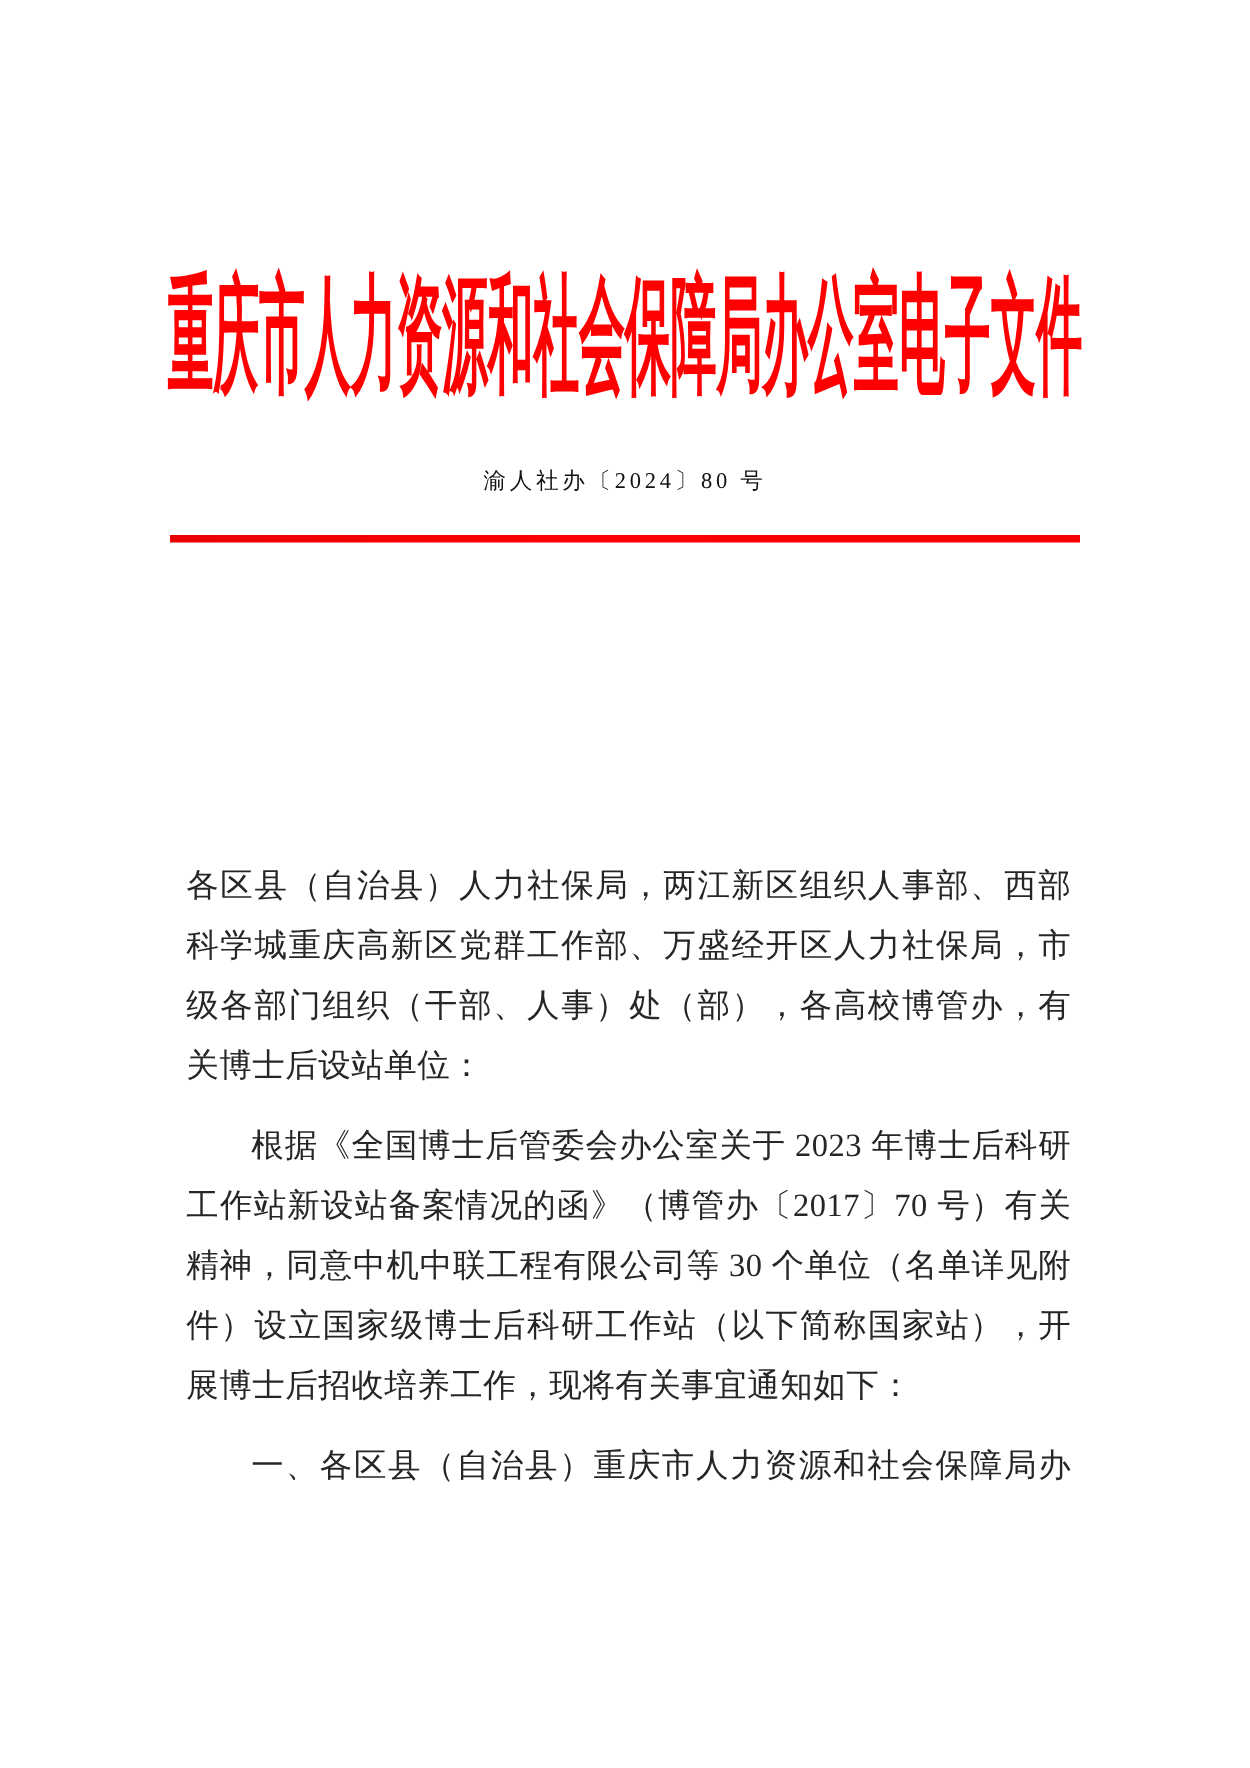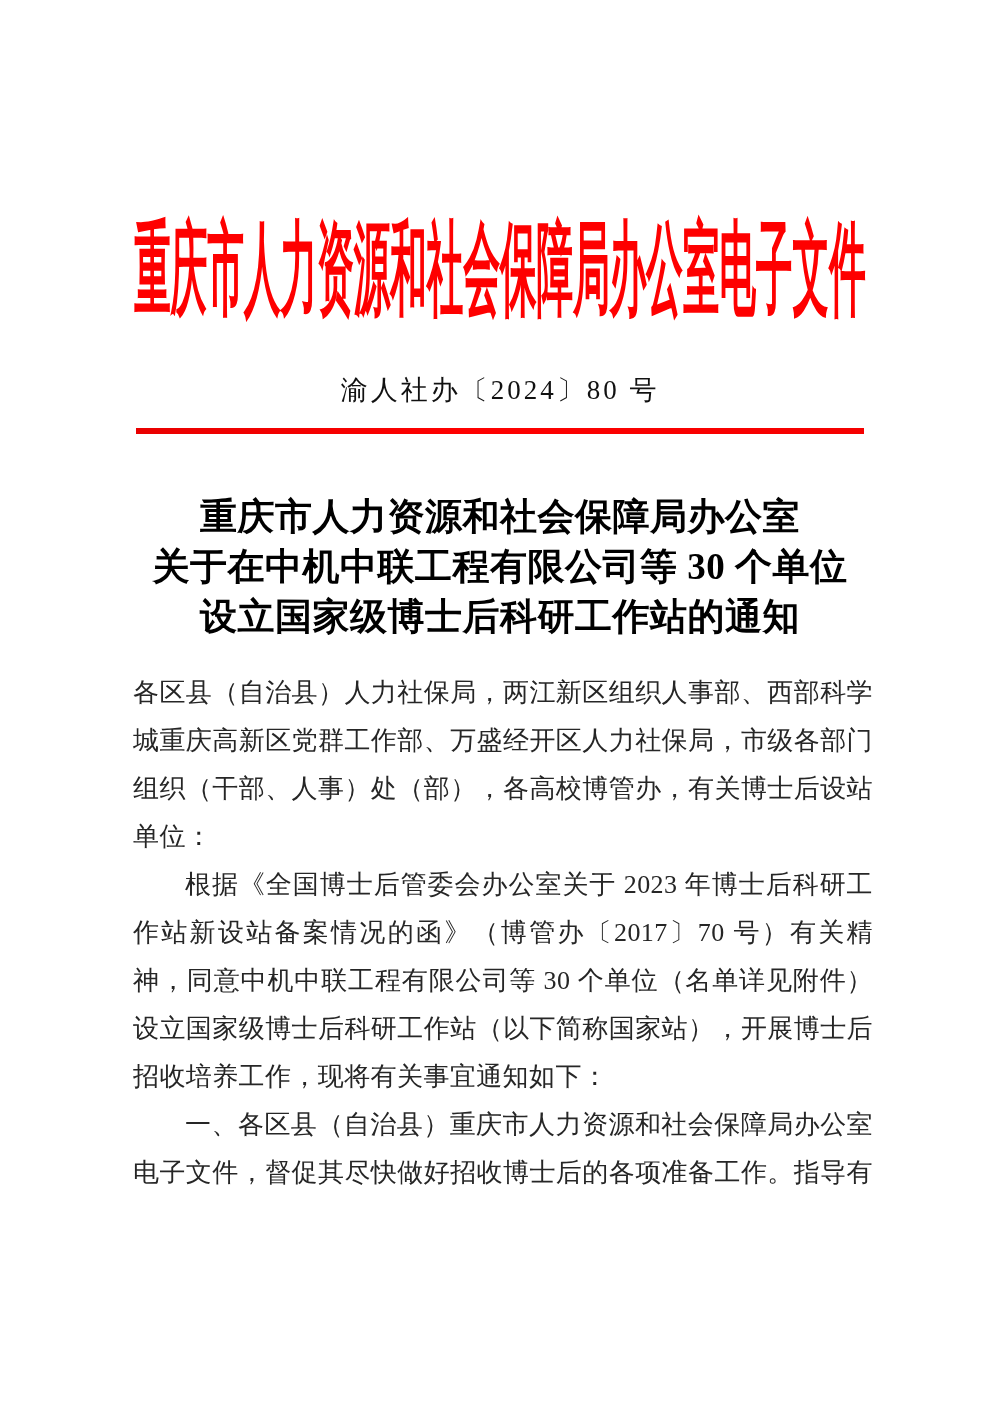--- a/index.html
+++ b/index.html
@@ -36,21 +36,21 @@
     transform-origin: center center;
     letter-spacing: 0;
   }
   
   .doc-number {
     position: absolute;
     top: 372px;
     left: 0;
     width: 100%;
     text-align: center;
-    font-size: 27px;
+    font-size: 18px;
     letter-spacing: 3px;
     color: #111111;
   }
   
   .red-line {
     position: absolute;
     top: 428px;
     left: 136px;
     width: 728px;
     height: 6px;
@@ -76,21 +76,21 @@
     left: 133px;
     width: 740px;
     font-size: 26px;
     line-height: 48px;
     letter-spacing: 0.4px;
     text-align: justify;
     text-justify: inter-ideograph;
     color: #262626;
   }
   .body-text p {
-    margin: 0;
+    margin: 16px;
     padding: 0;
   }
   .body-text p.indent {
     text-indent: 2em;
   }
   
   .page-number {
     position: absolute;
     top: 1300px;
     right: 133px;
@@ -105,25 +105,20 @@
 <div class="page">
 
   <div class="banner-wrap">
     <span class="banner">重庆市人力资源和社会保障局办公室电子文件</span>
   </div>
 
   <div class="doc-number">渝人社办〔2024〕80 号</div>
 
   <div class="red-line"></div>
 
-  <div class="title">
-    <div>重庆市人力资源和社会保障局办公室</div>
-    <div>关于在中机中联工程有限公司等 30 个单位</div>
-    <div>设立国家级博士后科研工作站的通知</div>
-  </div>
 
   <div class="body-text">
     <p>各区县（自治县）人力社保局，两江新区组织人事部、西部科学城重庆高新区党群工作部、万盛经开区人力社保局，市级各部门组织（干部、人事）处（部），各高校博管办，有关博士后设站单位：</p>
     <p class="indent">根据《全国博士后管委会办公室关于 2023 年博士后科研工作站新设站备案情况的函》（博管办〔2017〕70 号）有关精神，同意中机中联工程有限公司等 30 个单位（名单详见附件）设立国家级博士后科研工作站（以下简称国家站），开展博士后招收培养工作，现将有关事宜通知如下：</p>
     <p class="indent">一、各区县（自治县）重庆市人力资源和社会保障局办公室电子文件，督促其尽快做好招收博士后的各项准备工作。指导有关新设站单位认真落实国家关于博士后工作的各项管理制度和有关</p>
   </div>
 
   <div class="page-number">- 1 -</div>
 
 </div>

